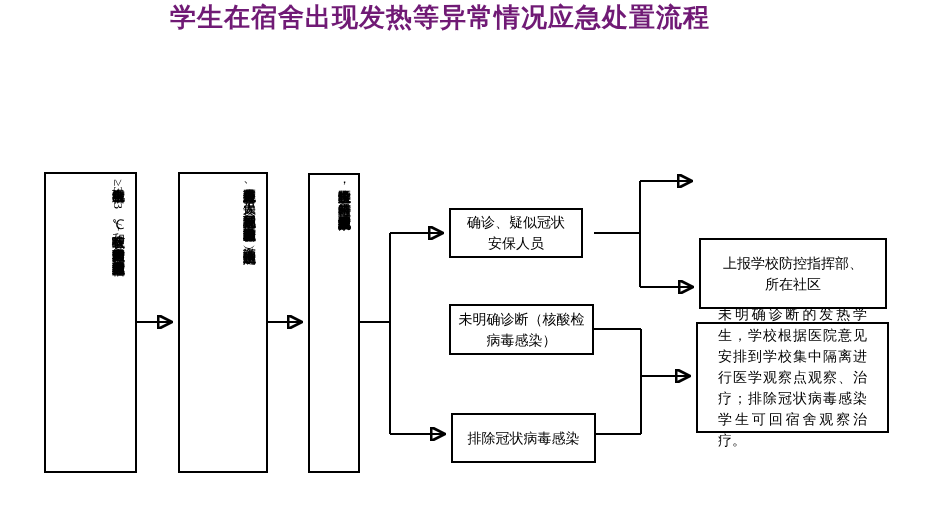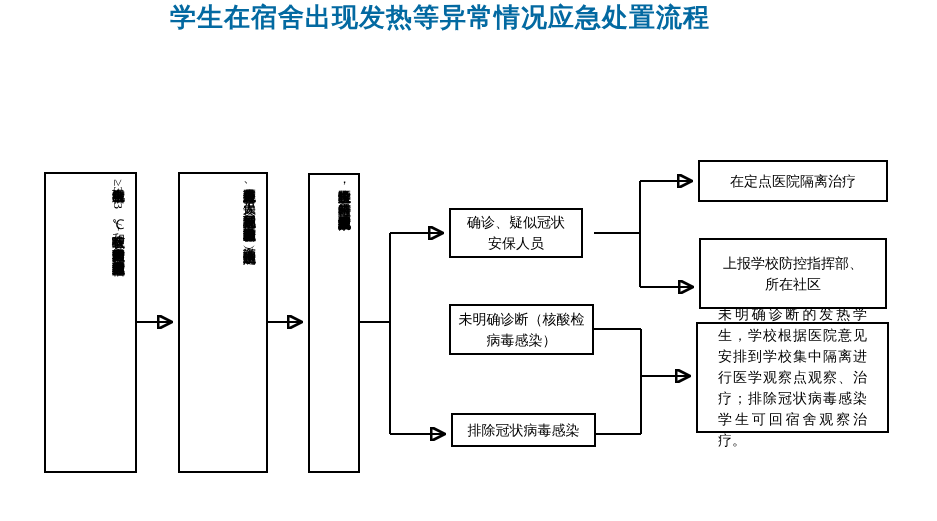--- a/index.html
+++ b/index.html
@@ -12,21 +12,21 @@
     overflow:hidden;
   }
   .title{
     position:absolute;
     left:0; top:40; width:880px;
     text-align:center;
     font-family:"Liberation Sans", sans-serif;
     font-weight:bold;
     font-size:26px;
     letter-spacing:1px;
-    color:#0369a1;
+    color:#701a75;
   }
   .box{
     position:absolute;
     border:2px solid #000000;
     box-sizing:border-box;
     background:#ffffff;
   }
   
   .vbox{
     writing-mode:vertical-rl;
@@ -98,27 +98,24 @@
   <div class="box hbox" style="left:449px;top:208px;width:134px;height:50px;">
     <span class="line">确诊、疑似冠状</span>
     <span class="line">安保人员</span>
   </div>
 
   <div class="box hbox" style="left:449px;top:304px;width:145px;height:51px;font-family:Liberation Serif, serif;">
     <span class="line">未明确诊断（核酸检</span>
     <span class="line">病毒感染）</span>
   </div>
 
-  <div class="box hbox" style="left:451px;top:413px;width:145px;height:34px;">
+  <div class="box hbox" style="left:451px;top:413px;width:145px;height:50px;">
     <span class="line">排除冠状病毒感染</span>
   </div>
 
-  <div class="box hbox" style="left:698px;top:160px;width:190px;height:42px;">
-    <span class="line">在定点医院隔离治疗</span>
-  </div>
 
   <div class="box hbox" style="left:699px;top:238px;width:188px;height:71px;">
     <span class="line">上报学校防控指挥部、</span>
     <span class="line">所在社区</span>
   </div>
 
   <div class="box pbox" style="left:696px;top:322px;width:193px;height:111px;">
     <span>未明确诊断的发热学生，学校根据医院意见安排到学校集中隔离进行医学观察点观察、治疗；排除冠状病毒感染学生可回宿舍观察治疗。</span>
   </div>
 

